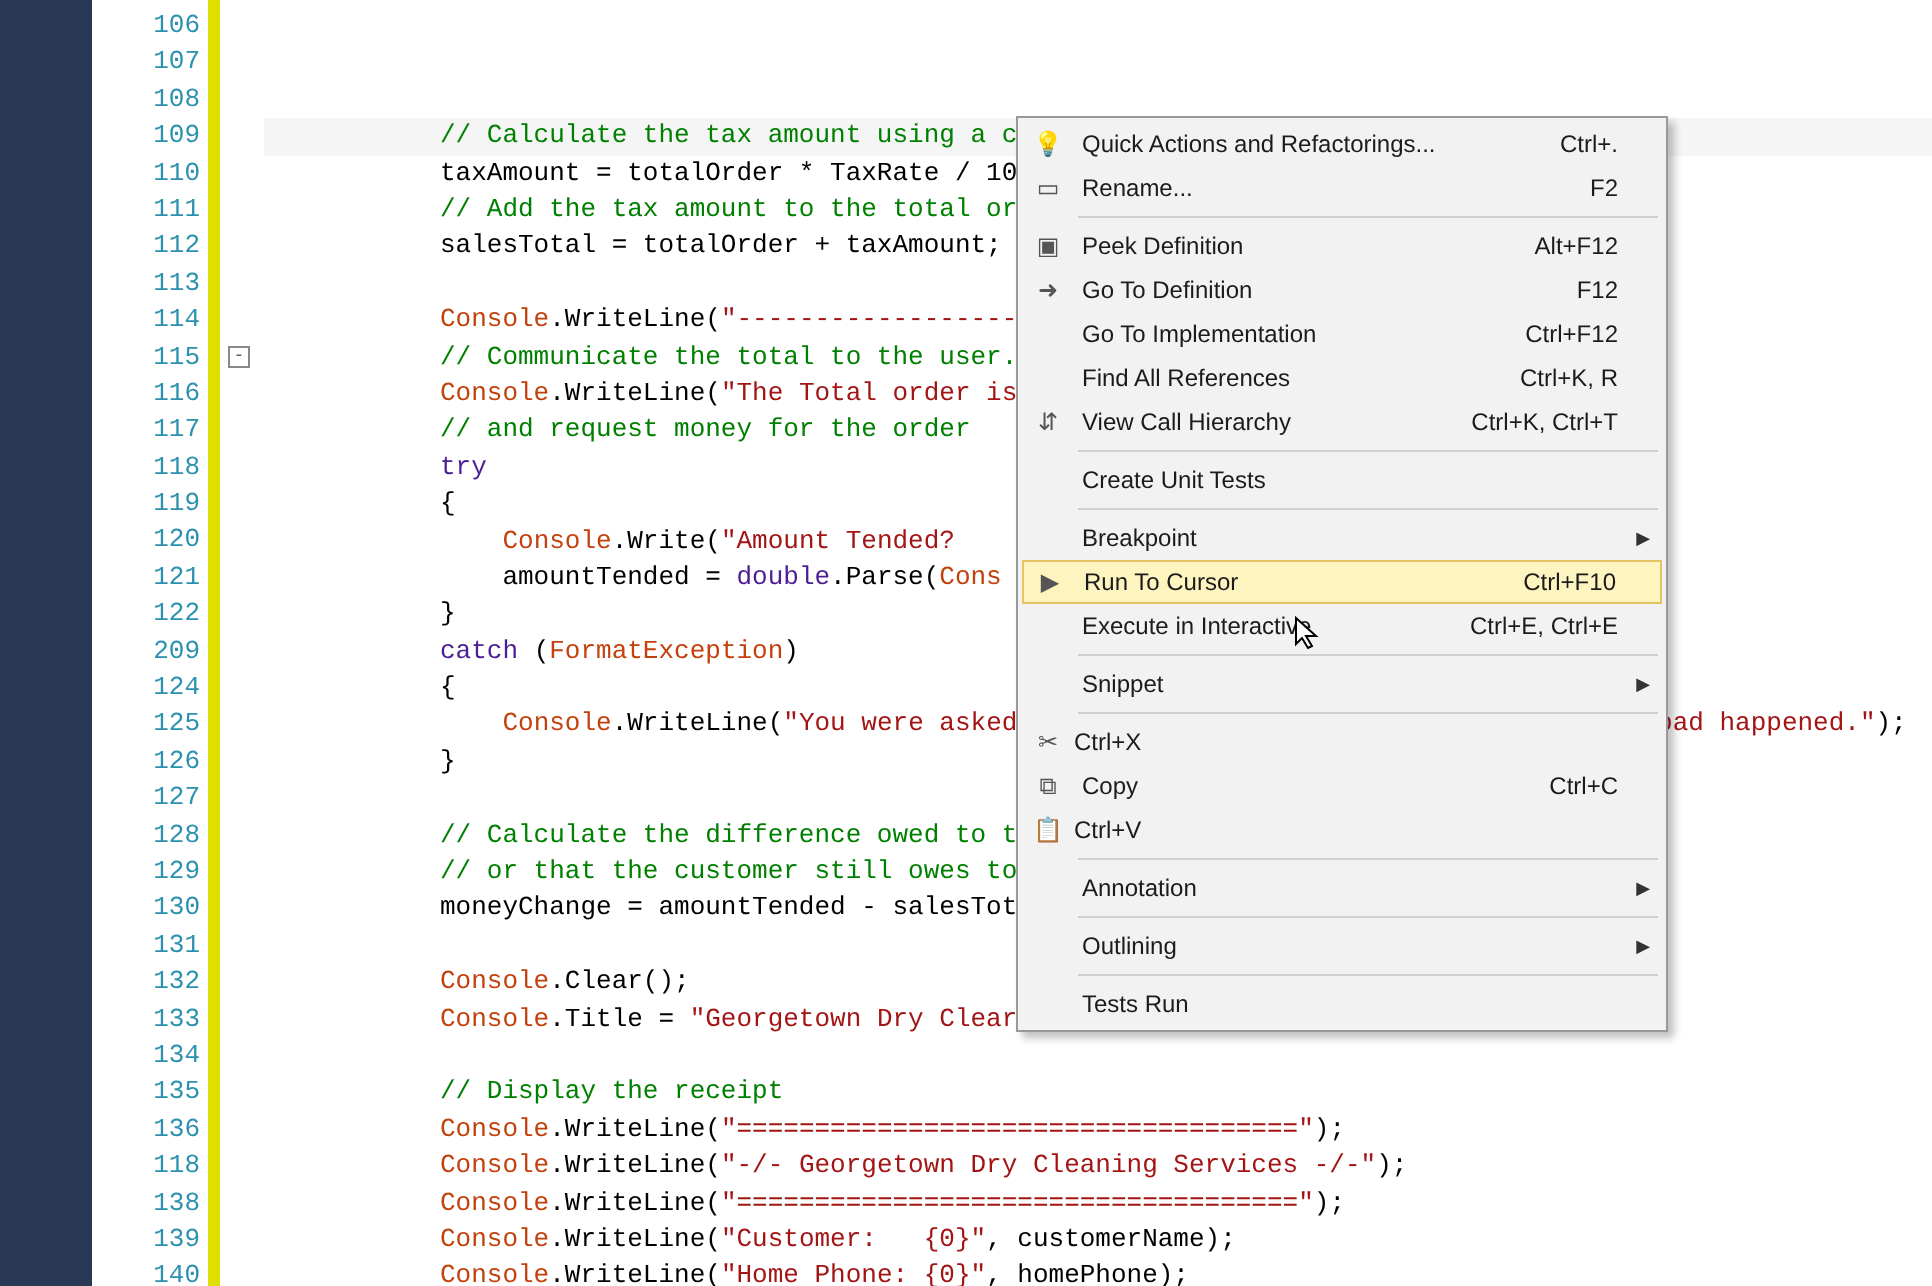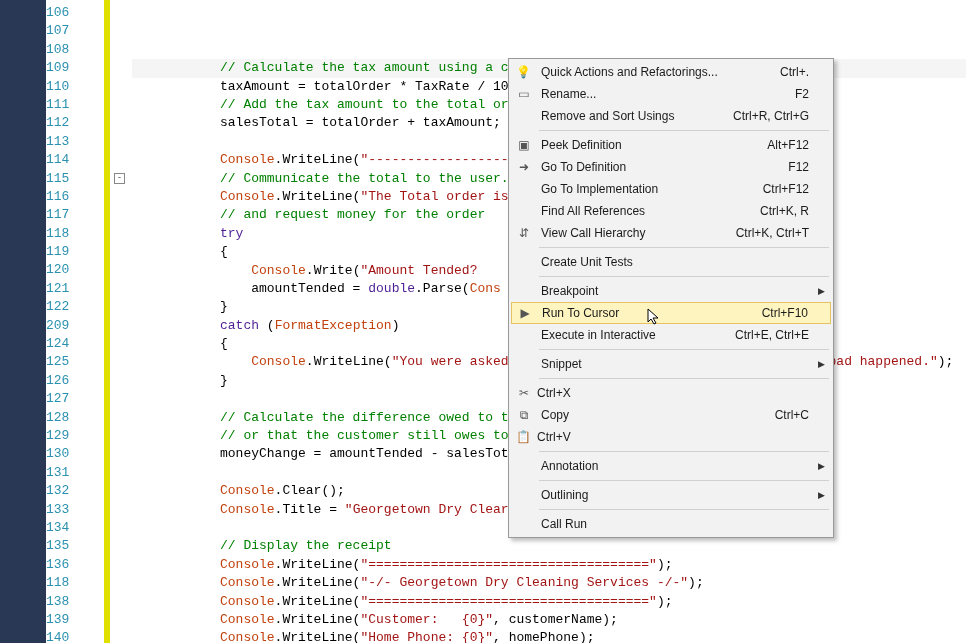--- a/index.html
+++ b/index.html
@@ -19,21 +19,21 @@
   }
   .left-margin {
     width: 46px;
     background: #293955;
     flex-shrink: 0;
   }
   .gutter {
     width: 58px;
     background: #ffffff;
     color: #2b91af;
-    text-align: left;
+    text-align: right;
     padding-right: 4px;
     flex-shrink: 0;
     line-height: 18.4px;
     padding-top: 4px;
   }
   .gutter-line {
     height: 18.4px;
   }
   .change-bar {
     width: 6px;
@@ -201,25 +201,20 @@
     <div class="ctx-item">
       <span class="ctx-icon">💡</span>
       <span class="ctx-label">Quick Actions and Refactorings...</span>
       <span class="ctx-short">Ctrl+.</span>
     </div>
     <div class="ctx-item">
       <span class="ctx-icon">▭</span>
       <span class="ctx-label">Rename...</span>
       <span class="ctx-short">F2</span>
     </div>
-    <div class="ctx-item">
-      <span class="ctx-icon"></span>
-      <span class="ctx-label">Remove and Sort Usings</span>
-      <span class="ctx-short">Ctrl+R, Ctrl+G</span>
-    </div>
     <div class="ctx-sep"></div>
     <div class="ctx-item">
       <span class="ctx-icon">▣</span>
       <span class="ctx-label">Peek Definition</span>
       <span class="ctx-short">Alt+F12</span>
     </div>
     <div class="ctx-item">
       <span class="ctx-icon">➜</span>
       <span class="ctx-label">Go To Definition</span>
       <span class="ctx-short">F12</span>
@@ -288,19 +283,19 @@
     </div>
     <div class="ctx-sep"></div>
     <div class="ctx-item">
       <span class="ctx-icon"></span>
       <span class="ctx-label">Outlining</span>
       <span class="ctx-arrow">▶</span>
     </div>
     <div class="ctx-sep"></div>
     <div class="ctx-item">
       <span class="ctx-icon"></span>
-      <span class="ctx-label">Call Run</span>
+      <span class="ctx-label">Tests Run</span>
     </div>
   </div>
 
 <svg class="cursor-svg" width="18" height="18">
   <path d="M1 1 L1 14 L4 11 L7 16 L9 15 L6 10 L11 10 Z" fill="#fff" stroke="#000" stroke-width="1"></path>
 </svg>
 
 </body></html>

